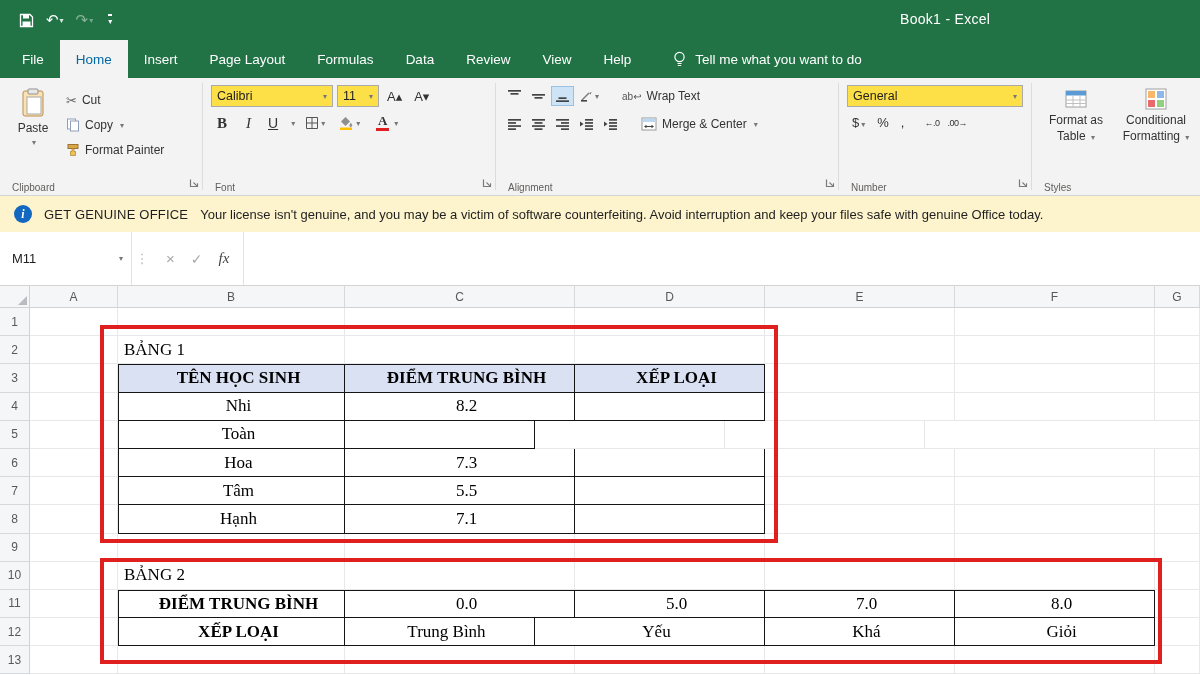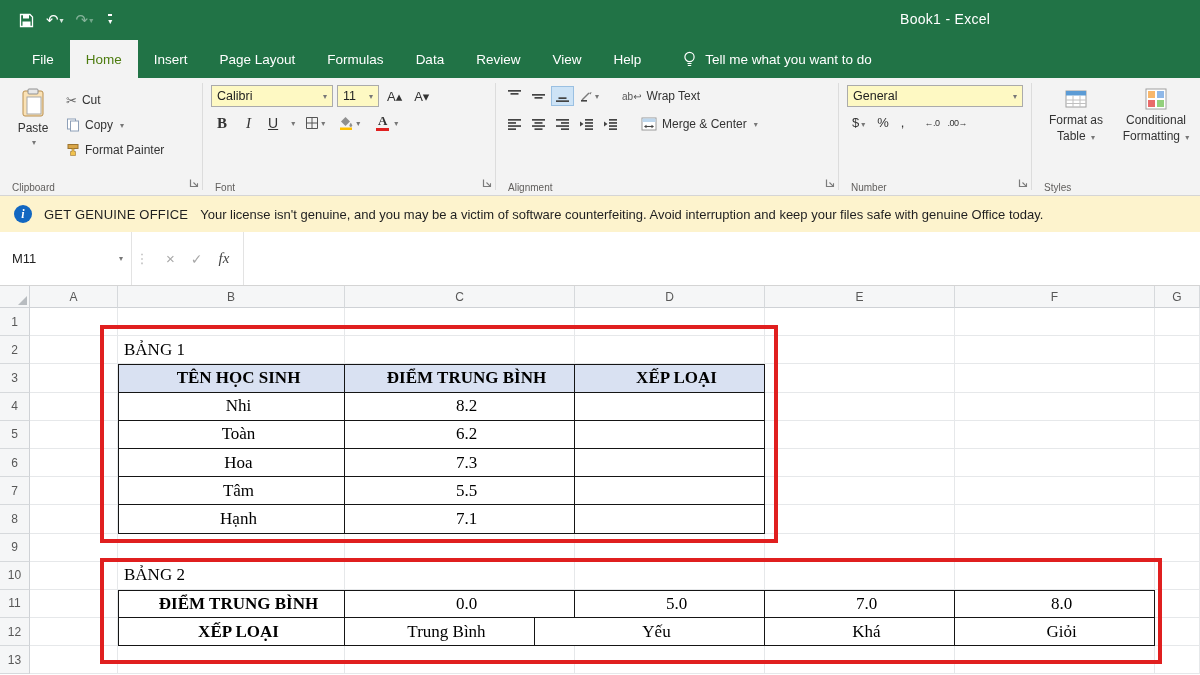--- a/index.html
+++ b/index.html
@@ -12,23 +12,23 @@
               position:relative; flex:0 0 auto; }
   .qat { display:flex; align-items:center; gap:6px; margin-left:16px; }
   .qbtn { display:flex; align-items:center; color:#fff; font-size:15px; padding:2px 3px; }
   .qbtn .dd { font-size:8px; margin-left:1px; color:#d8e8df; }
   .dim { opacity:.45; }
   .qatc { border-top:2px solid #fff; font-size:8px; line-height:8px; padding-top:2px; color:#fff; margin-left:6px; }
   .wtitle { position:absolute; left:900px; top:11px; font-size:14px; color:#fff; letter-spacing:.3px; }
 
   
   .tabrow { height:38px; background:#217346; display:flex; align-items:stretch;
-            padding-left:16px; color:#fff; font-size:13.5px; flex:0 0 auto; }
+            padding-left:6px; color:#fff; font-size:13.5px; flex:0 0 auto; }
   .tab { display:flex; align-items:center; padding:0 16px; cursor:default; }
-  .tab.active { background:#f3f3f3; color:#4d7c0f; }
+  .tab.active { background:#f3f3f3; color:#0369a1; }
   .tellme { display:flex; align-items:center; gap:9px; margin-left:26px; font-size:13.5px; }
 
   
   .ribbon { height:118px; background:#f3f3f3; border-bottom:1px solid #d5d5d5;
             display:flex; flex:0 0 auto; color:#333; }
   .rgroup { position:relative; height:100%; padding:4px 4px 18px 4px; overflow:hidden; }
   .rg-label { position:absolute; bottom:2px; left:12px; right:0; text-align:left;
               font-size:10px; color:#605e5c; }
   .launcher { position:absolute; right:3px; bottom:3px; }
   .vdiv { width:1px; background:#dcdcdc; margin:5px 0; flex:0 0 auto; }
@@ -37,21 +37,21 @@
   
   .clip-content { display:flex; }
   .pastebtn { width:58px; display:flex; flex-direction:column; align-items:center; gap:3px;
               padding-top:6px; font-size:12px; }
   .clipstack { display:flex; flex-direction:column; padding-top:7px; gap:3px; }
   .sbtn { display:flex; align-items:center; gap:5px; font-size:12px; height:22px; padding:0 4px; white-space:nowrap; }
   .cuticon { font-size:13px; color:#666; }
 
   
   .rowline { display:flex; align-items:center; gap:4px; padding:3px 4px; }
-  .combo { border:1px solid #ababab; background:#fef9c3; height:22px; display:flex;
+  .combo { border:1px solid #ababab; background:#fde047; height:22px; display:flex;
            align-items:center; justify-content:space-between; padding:0 5px; font-size:12.5px; color:#222; }
   .w-fontname { width:122px; }
   .w-fontsize { width:42px; }
   .w-general { width:181px; }
   .abtn { font-size:13px; padding:2px 4px; color:#333; white-space:nowrap; }
   .bB { font-family:"Liberation Serif",serif; font-weight:bold; font-size:15px; padding:1px 6px; }
   .bI { font-family:"Liberation Serif",serif; font-style:italic; font-size:15px; padding:1px 6px; }
   .bU { font-size:14px; text-decoration:underline; padding:1px 4px; }
   .fc { display:inline-flex; flex-direction:column; align-items:center; line-height:12px; padding:0 3px; }
   .fcA { font-family:"Liberation Serif",serif; font-size:13px; font-weight:bold; }
@@ -493,21 +493,20 @@
       <div class="c wD sv kr kb"></div>
       <div class="c wE"></div>
         <div class="c wF"></div>
         <div class="c wG"></div>
     </div>
 
     <div class="grow">
       <div class="rh">5</div>
       <div class="c wA"></div>
       <div class="c wB sv kl kr kb">Toàn</div>
-      <div class="c wC sv kr kb">6.2</div>
       <div class="c wD sv kr kb"></div>
       <div class="c wE"></div>
         <div class="c wF"></div>
         <div class="c wG"></div>
     </div>
 
     <div class="grow">
       <div class="rh">6</div>
       <div class="c wA"></div>
       <div class="c wB sv kl kr kb">Hoa</div>

